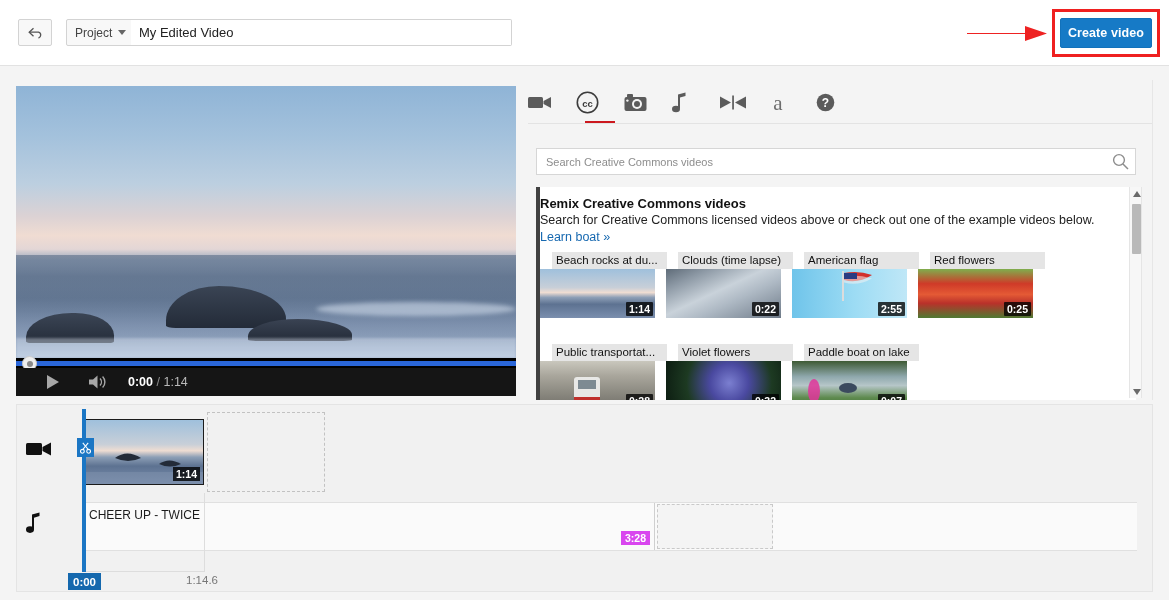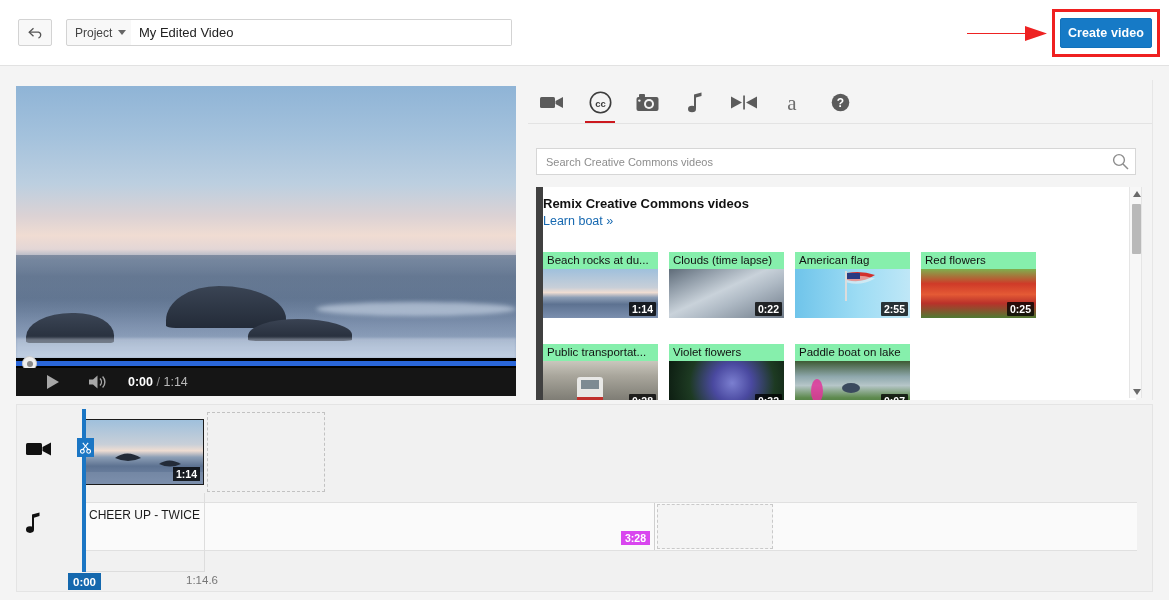--- a/index.html
+++ b/index.html
@@ -123,21 +123,21 @@
   .time-txt { margin-left: 20px; font-size: 12.5px; color: #cdcdcd; }
   .time-cur { color: #fff; font-weight: bold; }
   .time-sep { color: #8d8d8d; }
   .time-dur { color: #b9b9b9; }
 
   
   .rightpane { position: absolute; left: 528px; top: 80px; width: 625px; height: 320px; }
   .tabs { position: absolute; left: 0; top: 0; width: 625px; height: 44px; }
   .tab {
     position: absolute; top: 0; width: 48px; height: 44px;
-    display: flex; align-items: center; justify-content: center; cursor: pointer;
+    display: flex; align-items: center; justify-content: flex-start; cursor: pointer;
   }
   .tab .bar {
     position: absolute; left: 9px; bottom: 0; width: 30px; height: 3px; background: transparent;
   }
   .tab.active .bar { background: #cc181e; }
   .tabs-rule {
     position: absolute; left: 0; top: 43px; width: 625px; height: 1px; background: #e3e3e3;
   }
   .search-wrap {
     position: absolute; left: 8px; top: 68px; width: 600px; height: 27px;
@@ -147,36 +147,36 @@
     flex: 1; border: none; outline: none; font-size: 11px; color: #555;
     padding: 0 9px; font-family: "Liberation Sans", sans-serif; background: transparent;
   }
   .search-input::placeholder { color: #8d8d8d; }
   .search-icon-btn {
     width: 30px; height: 25px; display: flex; align-items: center;
     justify-content: center; cursor: pointer;
   }
   .cc-body {
     position: absolute; left: 8px; top: 107px; width: 600px; height: 213px;
-    background: #fff; border-left: 7px solid #404040; overflow: hidden;
+    background: #fff; border-left: 4px solid #404040; overflow: hidden;
   }
   .cc-heading { font-size: 13px; font-weight: bold; color: #111; margin: 9px 0 0 0; }
   .cc-sub { font-size: 12.5px; color: #222; margin: 2px 0 0 0; }
   .cc-link {
     font-size: 12.5px; color: #1668b0; margin: 2px 0 0 0;
     cursor: pointer; display: inline-block;
   }
   .thumbs { position: absolute; left: 0; top: 65px; width: 600px; }
   .thumb-row { display: flex; gap: 0; }
   .thumb {
     position: relative; width: 115px; height: 66px; margin-right: 11px; cursor: pointer;
   }
   .thumb-title {
-    position: absolute; left: 0; top: 0; width: 115px; height: 17px;
-    background: #86efac; font-size: 11.5px; color: #111; line-height: 17px;
+    position: absolute; left: 12px; top: 0; width: 115px; height: 17px;
+    background: #e5e5e5; font-size: 11.5px; color: #111; line-height: 17px;
     padding-left: 4px; white-space: nowrap; overflow: hidden;
   }
   .thumb-img {
     position: absolute; left: 0; top: 17px; width: 115px; height: 49px; overflow: hidden;
   }
   .thumb-dur {
     position: absolute; right: 2px; bottom: 2px; background: rgba(0,0,0,.78);
     color: #fff; font-size: 10.5px; font-weight: bold; padding: 1px 3px; border-radius: 1px;
   }
   
@@ -421,20 +421,21 @@
       <span class="search-icon-btn">
         <svg width="17" height="17" viewBox="0 0 17 17">
           <circle cx="7" cy="7" r="5.4" fill="none" stroke="#8d8d8d" stroke-width="1.4"></circle>
           <line x1="11" y1="11" x2="16" y2="16" stroke="#8d8d8d" stroke-width="1.5"></line>
         </svg>
       </span>
     </div>
 
     <div class="cc-body">
       <div class="cc-heading">Remix Creative Commons videos</div>
+      <div class="cc-sub">Search for Creative Commons licensed videos above or check out one of the example videos below.</div>
       <div class="cc-link">Learn boat »</div>
 
       <div class="thumbs">
         <div class="thumb-row">
           <div class="thumb">
             <div class="thumb-title">Beach rocks at du...</div>
             <div class="thumb-img">
               <div class="sc-beach"></div>
               <div class="thumb-dur">1:14</div>
             </div>

